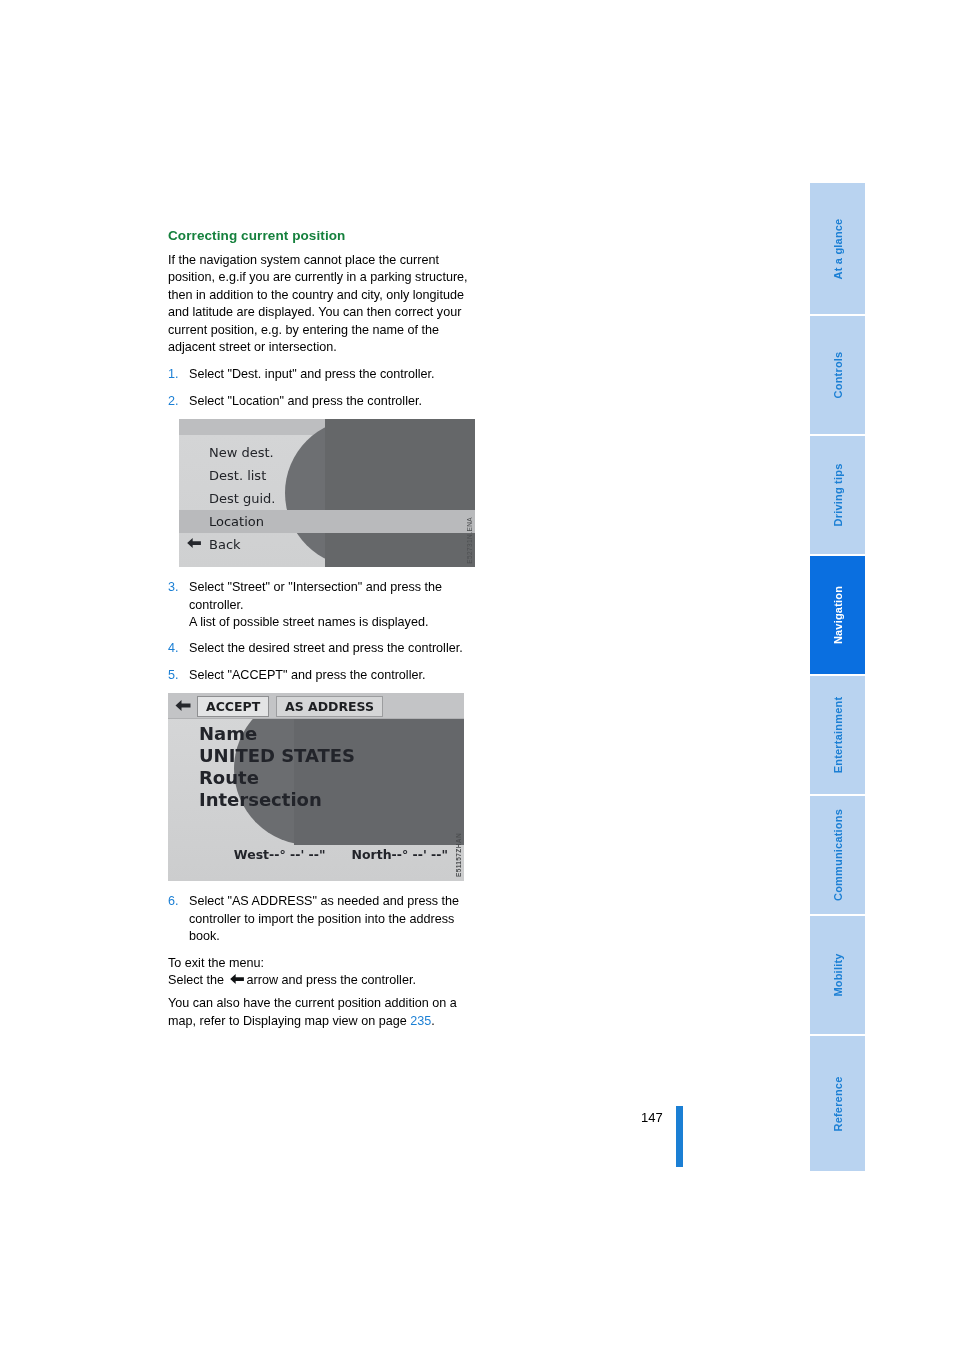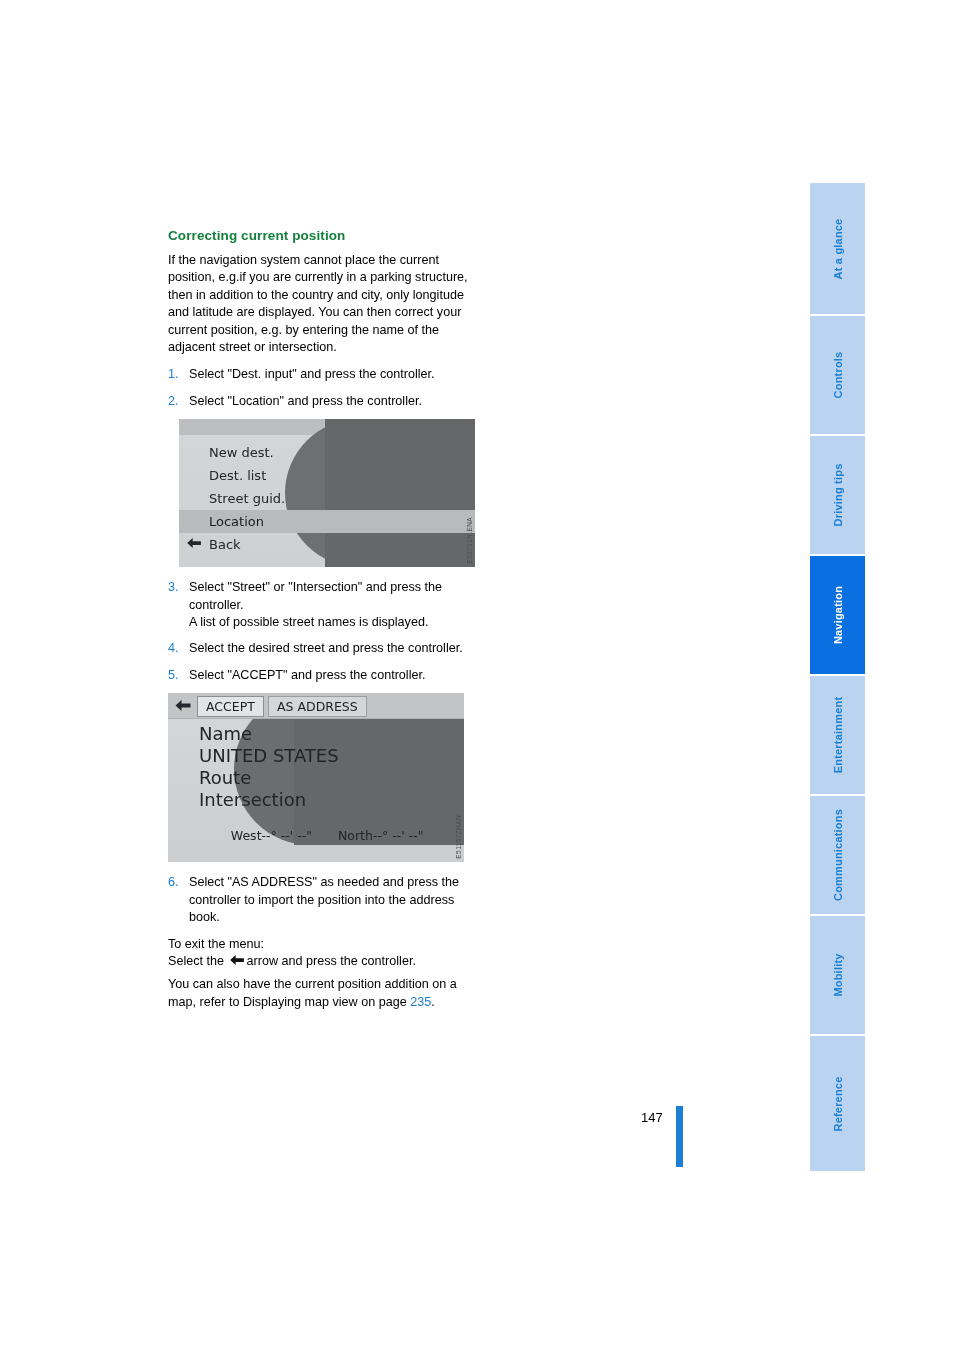--- a/index.html
+++ b/index.html
@@ -137,24 +137,25 @@
     font-size: 6.5px;
     color: #4c4e50;
     writing-mode: vertical-rl;
     transform: rotate(180deg);
     letter-spacing: 0.4px;
     font-family: "Liberation Sans", sans-serif;
   }
 
   
   .scr2 {
-    height: 169px;
+    height: 188px;
     position: relative;
     overflow: hidden;
     background: linear-gradient(180deg, #d6d7d8 0%, #d2d3d4 40%, #cccdce 100%);
+    font-weight: bold;
   }
   .scr2 .dark {
     position: absolute;
     right: 0; top: 0;
     width: 230px;
     height: 152px;
     background: #6b6d70;
     border-radius: 150px 0 0 150px;
   }
   .scr2 .dark2 {
@@ -179,21 +180,21 @@
     padding: 0 8px;
     line-height: 19px;
     background: #e3e4e5;
     border: 1px solid #8e8f91;
     font-size: 12.5px;
     color: #1d1f22;
     font-family: "DejaVu Sans", sans-serif;
   }
   .btn-asaddress {
     position: absolute;
-    left: 100px;
+    left: 108px;
     top: 3px;
     height: 19px;
     padding: 0 8px;
     line-height: 19px;
     background: #d5d6d7;
     border: 1px solid #9c9d9f;
     font-size: 12.5px;
     color: #1d1f22;
     font-family: "DejaVu Sans", sans-serif;
   }
@@ -317,21 +318,21 @@
       </li>
     </ul>
 
     <div class="screenshot scr1">
       <div class="topbar"></div>
       <div class="dark"></div>
       <div class="dark2"></div>
       <div class="menu-list">
         <div class="menu-item">New dest.</div>
         <div class="menu-item">Dest. list</div>
-        <div class="menu-item">Street guid.</div>
+        <div class="menu-item">Dest guid.</div>
         <div class="menu-item sel">Location</div>
         <div class="menu-item back">
           <svg class="backarrow" viewBox="0 0 16 12">
             <path d="M6 0 L0 5.5 L6 11 L6 7.5 L15 7.5 L15 3.5 L6 3.5 Z" fill="#25272c"></path>
           </svg>
           <span>Back</span>
         </div>
       </div>
       <div class="sidecode">E52731N.ENA</div>
     </div>

